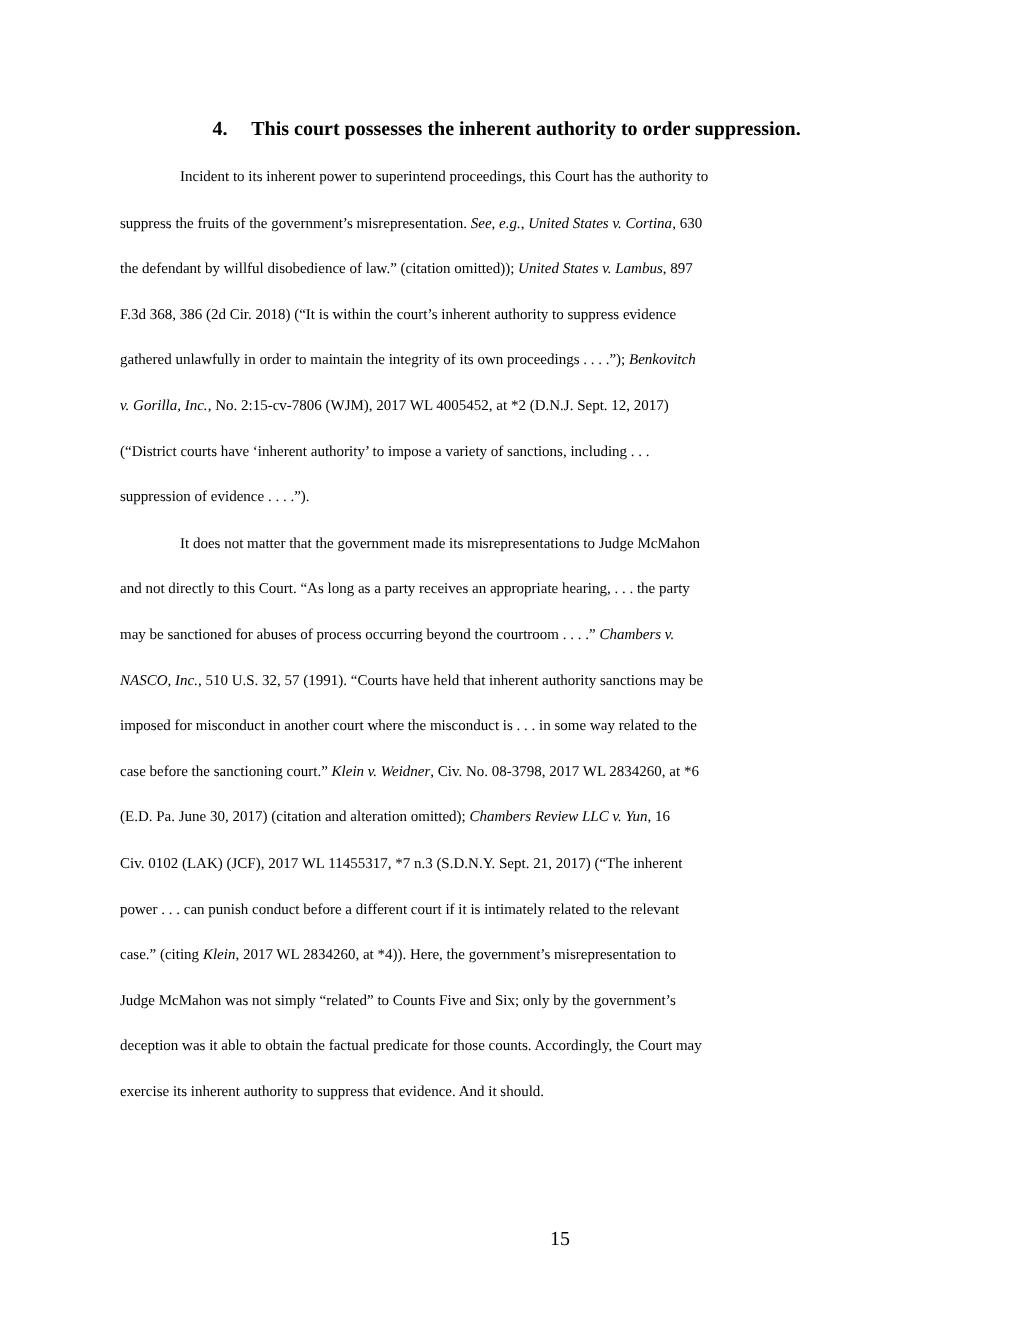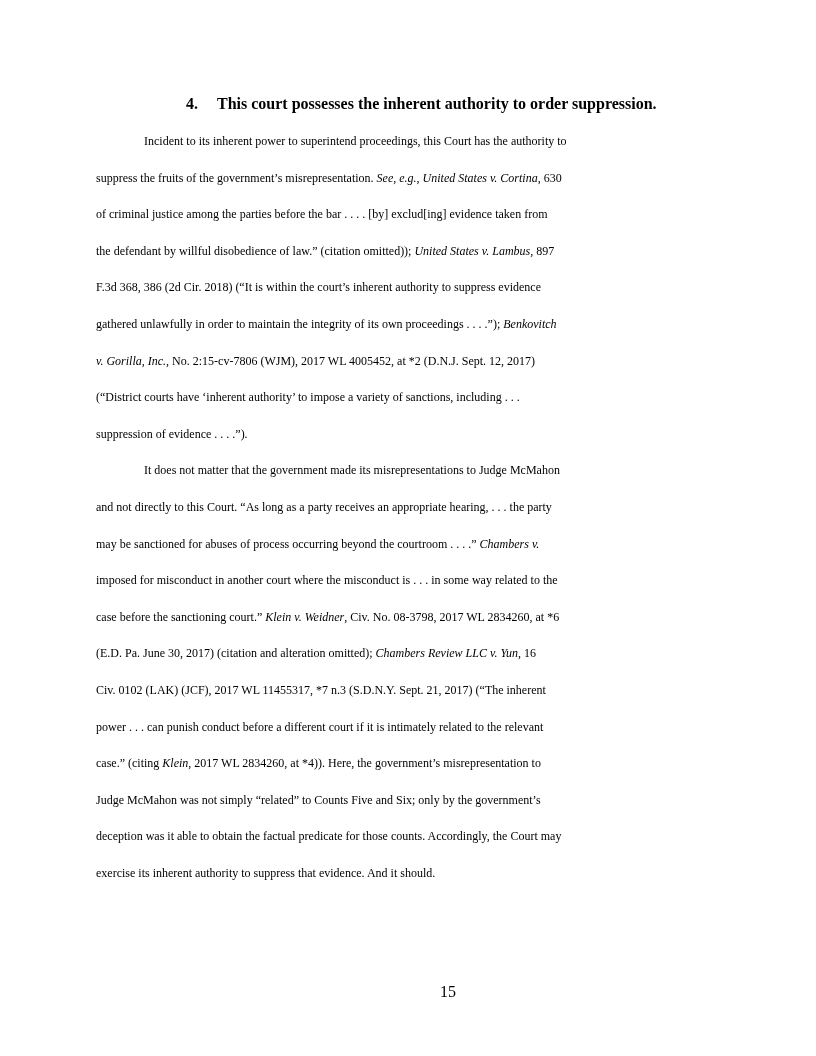--- a/index.html
+++ b/index.html
@@ -16,21 +16,20 @@
     font-family: "Liberation Serif", "DejaVu Serif", serif;
     overflow: hidden;
   }
   .heading {
     position: absolute;
     left: 170px;
     top: 95px;
     font-size: 16px;
     font-weight: bold;
     white-space: nowrap;
-    margin-left: 16px;
   }
   .h-num {
     display: inline-block;
     margin-right: 19px;
   }
   .body-text {
     position: absolute;
     left: 96px;
     top: 123px;
     width: 632px;
@@ -63,32 +62,32 @@
 
 <div class="page">
   <div class="heading">
     <span class="h-num">4.</span><span class="h-title">This court possesses the inherent authority to order suppression.</span>
   </div>
 
   <div class="body-text">
       <div>
         <div class="line first"><span>Incident to its inherent power to superintend proceedings, this Court has the authority to</span></div>
         <div class="line"><span>suppress the fruits of the government’s misrepresentation. </span><span class="it">See, e.g.</span><span>, </span><span class="it">United States v. Cortina</span><span>, 630</span></div>
-        <div class="line"><span>of criminal justice among the parties before the bar . . . . [by] exclud[ing] evidence taken from</span></div>
         <div class="line"><span>the defendant by willful disobedience of law.” (citation omitted)); </span><span class="it">United States v. Lambus</span><span>, 897</span></div>
         <div class="line"><span>F.3d 368, 386 (2d Cir. 2018) (“It is within the court’s inherent authority to suppress evidence</span></div>
         <div class="line"><span>gathered unlawfully in order to maintain the integrity of its own proceedings . . . .”); </span><span class="it">Benkovitch</span></div>
         <div class="line"><span class="it">v. Gorilla, Inc.</span><span>, No. 2:15-cv-7806 (WJM), 2017 WL 4005452, at *2 (D.N.J. Sept. 12, 2017)</span></div>
         <div class="line"><span>(“District courts have ‘inherent authority’ to impose a variety of sanctions, including . . .</span></div>
         <div class="line"><span>suppression of evidence . . . .”).</span></div>
       </div>
       <div>
         <div class="line first"><span>It does not matter that the government made its misrepresentations to Judge McMahon</span></div>
         <div class="line"><span>and not directly to this Court. “As long as a party receives an appropriate hearing, . . . the party</span></div>
         <div class="line"><span>may be sanctioned for abuses of process occurring beyond the courtroom . . . .” </span><span class="it">Chambers v.</span></div>
+        <div class="line"><span class="it">NASCO, Inc.</span><span>, 510 U.S. 32, 57 (1991). “Courts have held that inherent authority sanctions may be</span></div>
         <div class="line"><span>imposed for misconduct in another court where the misconduct is . . . in some way related to the</span></div>
         <div class="line"><span>case before the sanctioning court.” </span><span class="it">Klein v. Weidner</span><span>, Civ. No. 08-3798, 2017 WL 2834260, at *6</span></div>
         <div class="line"><span>(E.D. Pa. June 30, 2017) (citation and alteration omitted); </span><span class="it">Chambers Review LLC v. Yun</span><span>, 16</span></div>
         <div class="line"><span>Civ. 0102 (LAK) (JCF), 2017 WL 11455317, *7 n.3 (S.D.N.Y. Sept. 21, 2017) (“The inherent</span></div>
         <div class="line"><span>power . . . can punish conduct before a different court if it is intimately related to the relevant</span></div>
         <div class="line"><span>case.” (citing </span><span class="it">Klein</span><span>, 2017 WL 2834260, at *4)). Here, the government’s misrepresentation to</span></div>
         <div class="line"><span>Judge McMahon was not simply “related” to Counts Five and Six; only by the government’s</span></div>
         <div class="line"><span>deception was it able to obtain the factual predicate for those counts. Accordingly, the Court may</span></div>
         <div class="line"><span>exercise its inherent authority to suppress that evidence. And it should.</span></div>
       </div>

